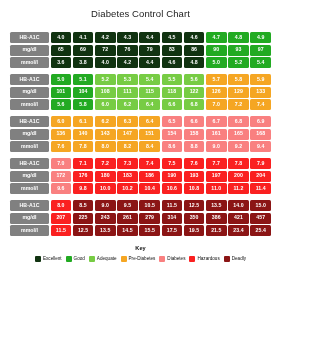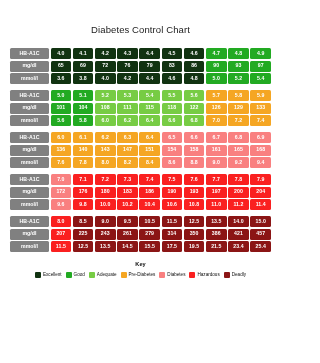--- a/index.html
+++ b/index.html
@@ -16,21 +16,21 @@
   .page {
     width: 281px;
     height: 363px;
     position: relative;
     box-sizing: border-box;
   }
   .chart-title {
     text-align: center;
     font-size: 9.5px;
     color: #222222;
-    padding-top: 24px;
+    padding-top: 8px;
     padding-bottom: 13px;
     letter-spacing: 0.1px;
     font-weight: 400;
   }
   .blocks {
     padding: 0 10px;
   }
   .block {
     margin-bottom: 6px;
   }

